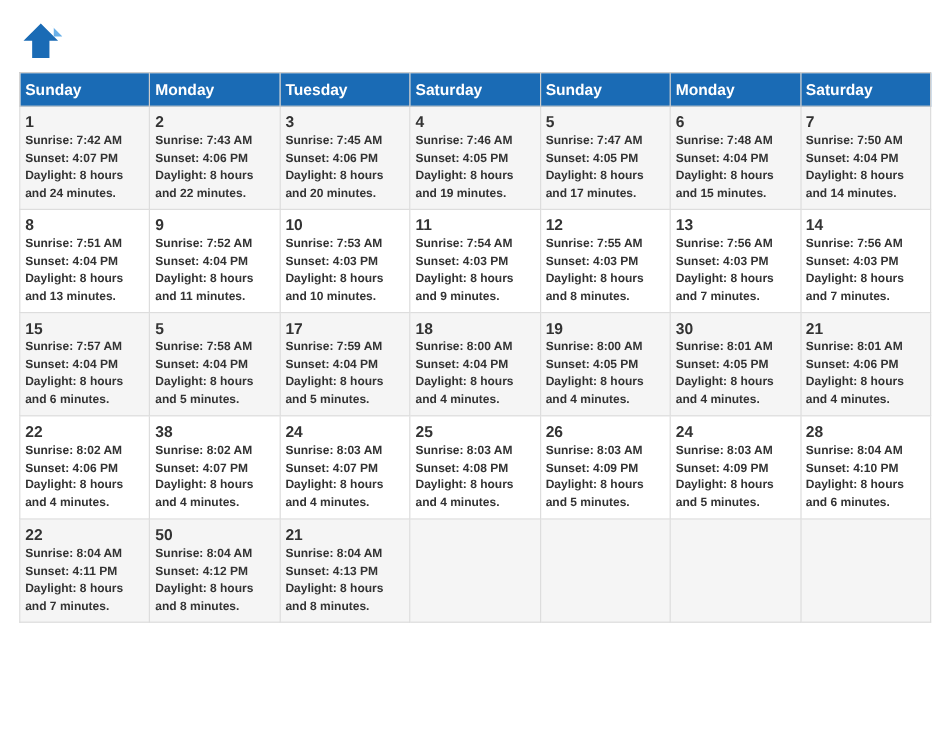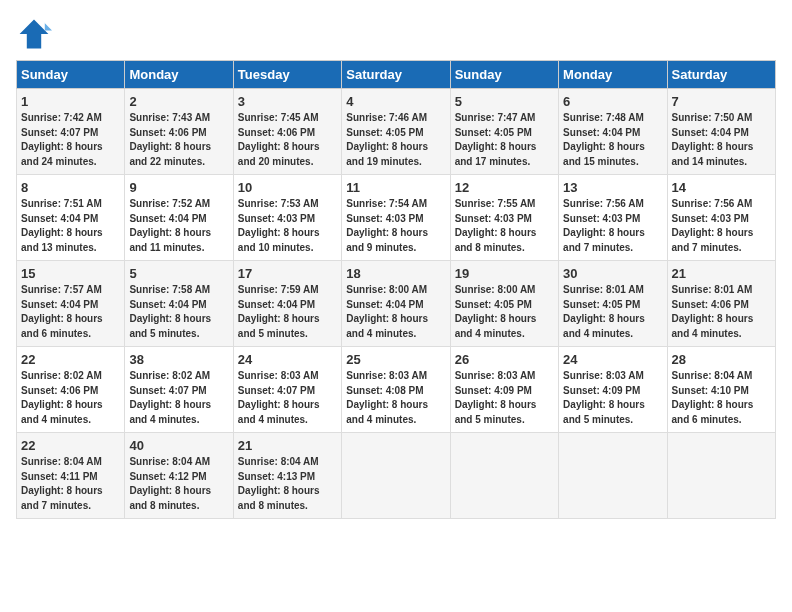--- a/index.html
+++ b/index.html
@@ -243,21 +243,21 @@
           <span class="day-num">28</span>
           <div class="day-info">Sunrise: 8:04 AM<br>Sunset: 4:10 PM<br>Daylight: 8 hours and 6 minutes.</div>
         </td>
       </tr>
       <tr>
         <td>
           <span class="day-num">22</span>
           <div class="day-info">Sunrise: 8:04 AM<br>Sunset: 4:11 PM<br>Daylight: 8 hours and 7 minutes.</div>
         </td>
         <td>
-          <span class="day-num">40</span>
+          <span class="day-num">50</span>
           <div class="day-info">Sunrise: 8:04 AM<br>Sunset: 4:12 PM<br>Daylight: 8 hours and 8 minutes.</div>
         </td>
         <td>
           <span class="day-num">21</span>
           <div class="day-info">Sunrise: 8:04 AM<br>Sunset: 4:13 PM<br>Daylight: 8 hours and 8 minutes.</div>
         </td>
         <td class="empty"></td>
         <td class="empty"></td>
         <td class="empty"></td>
         <td class="empty"></td>

